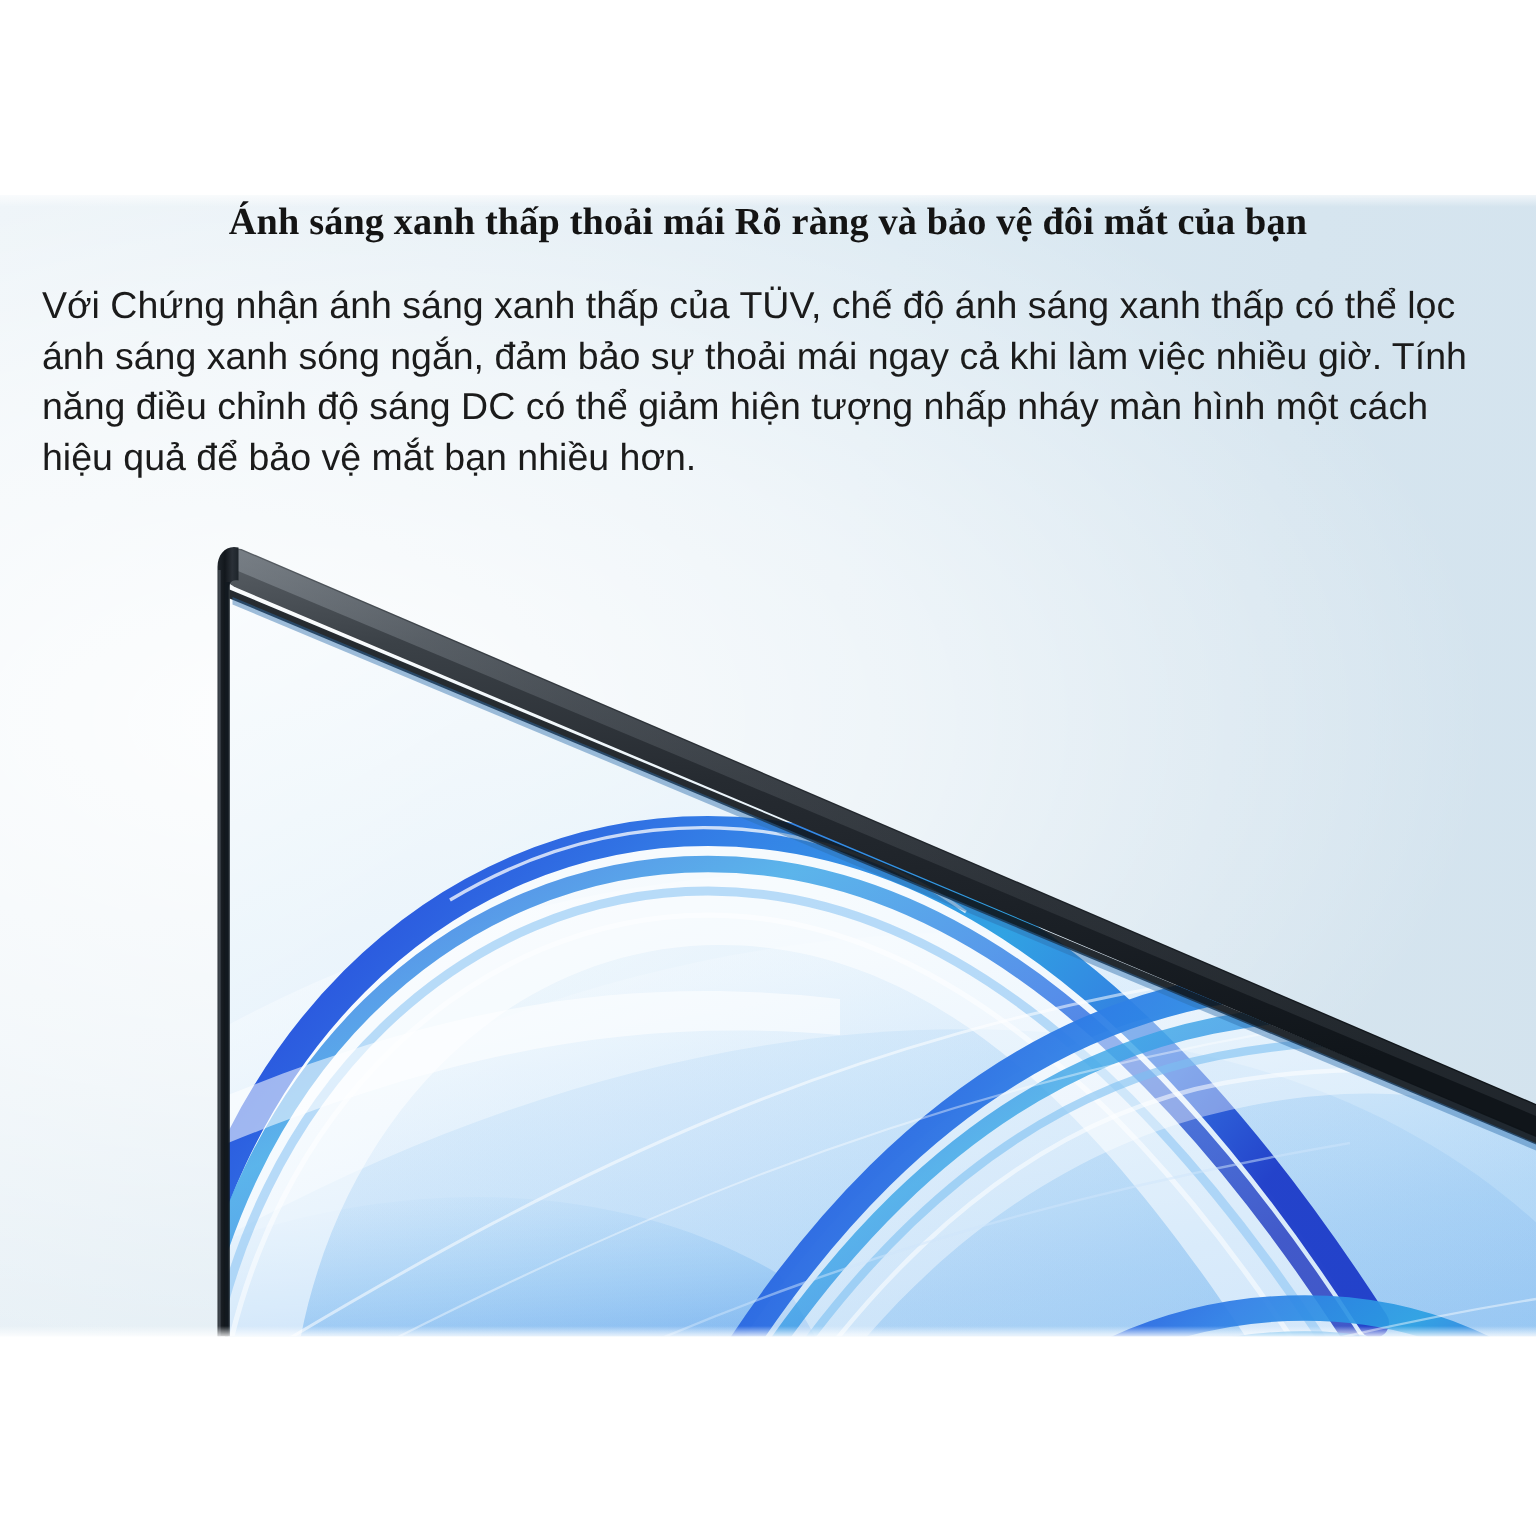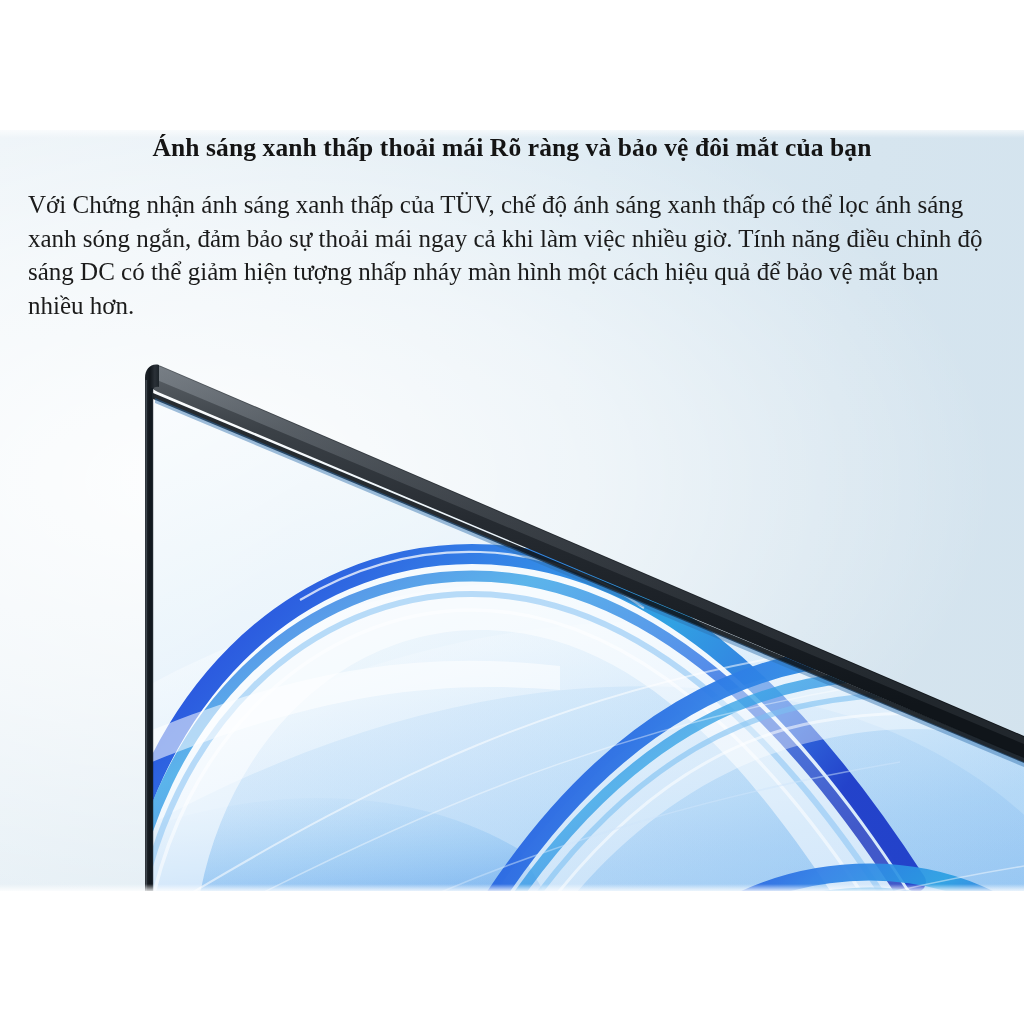--- a/index.html
+++ b/index.html
@@ -69,21 +69,21 @@
     font-weight: bold;
     font-size: 25.5px;
     line-height: 34px;
     letter-spacing: 0.1px;
     color: #141414;
     white-space: nowrap;
   }
   .paragraph {
     margin: 23px 0 0 0;
     padding: 0 30px 0 28px;
-    font-family: Liberation Serif, serif;
+    font-family: Liberation Sans, sans-serif;
     font-weight: normal;
     font-size: 25px;
     line-height: 33.5px;
     color: #1b1b1b;
     text-align: left;
   }
 
   
   .monitor {
     position: absolute;

